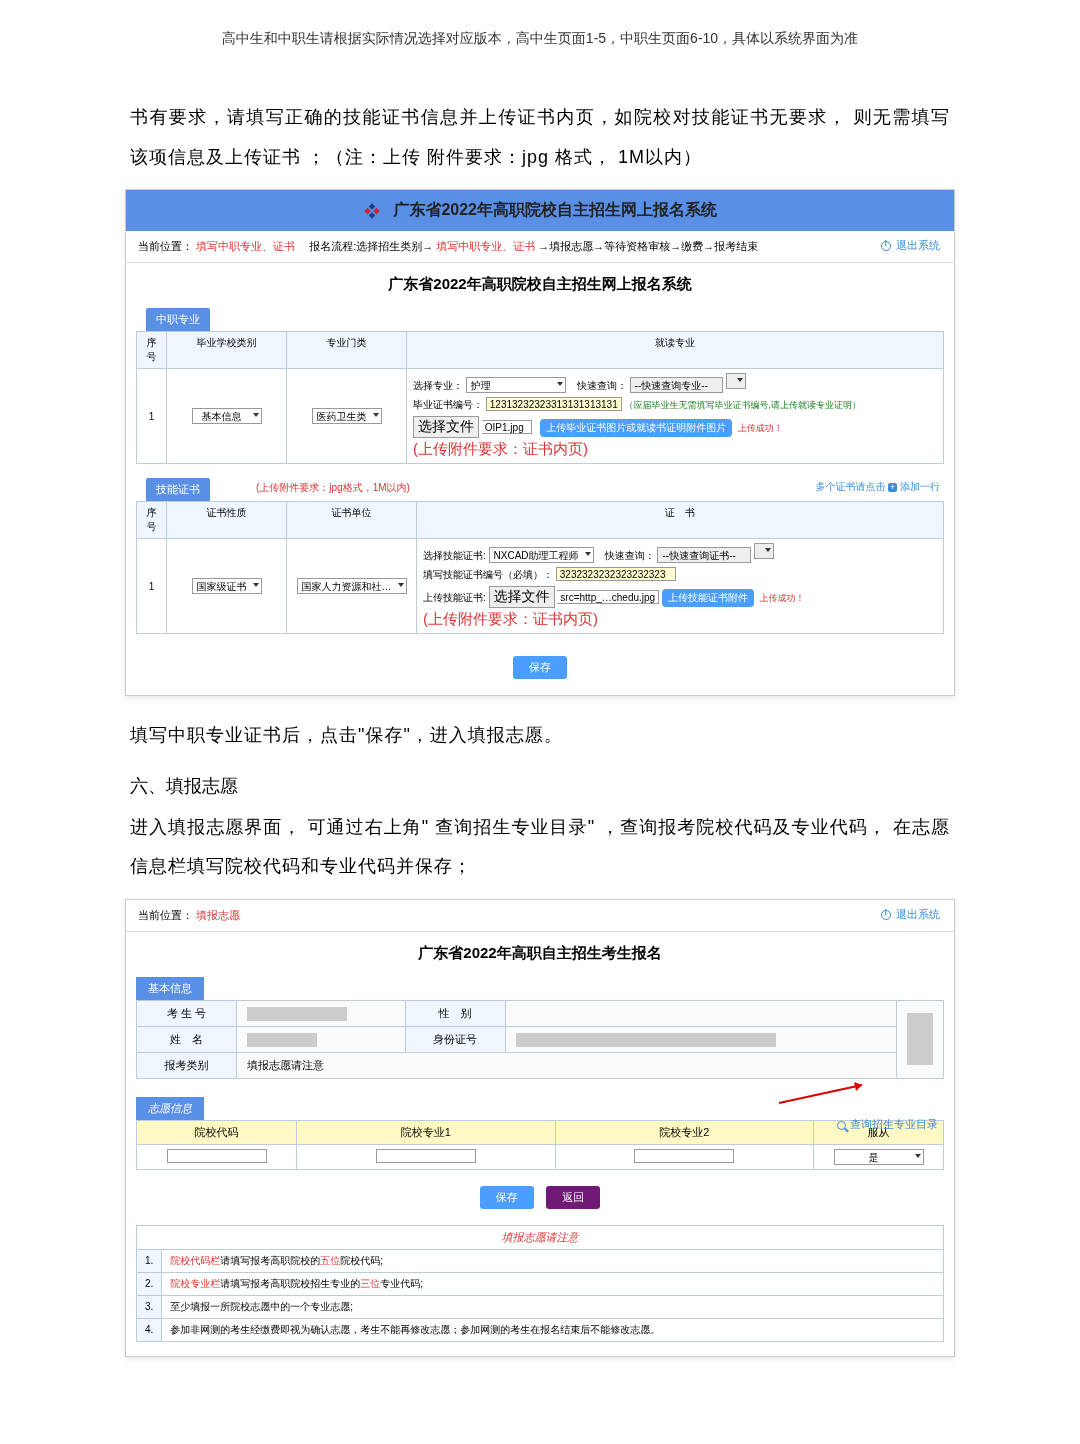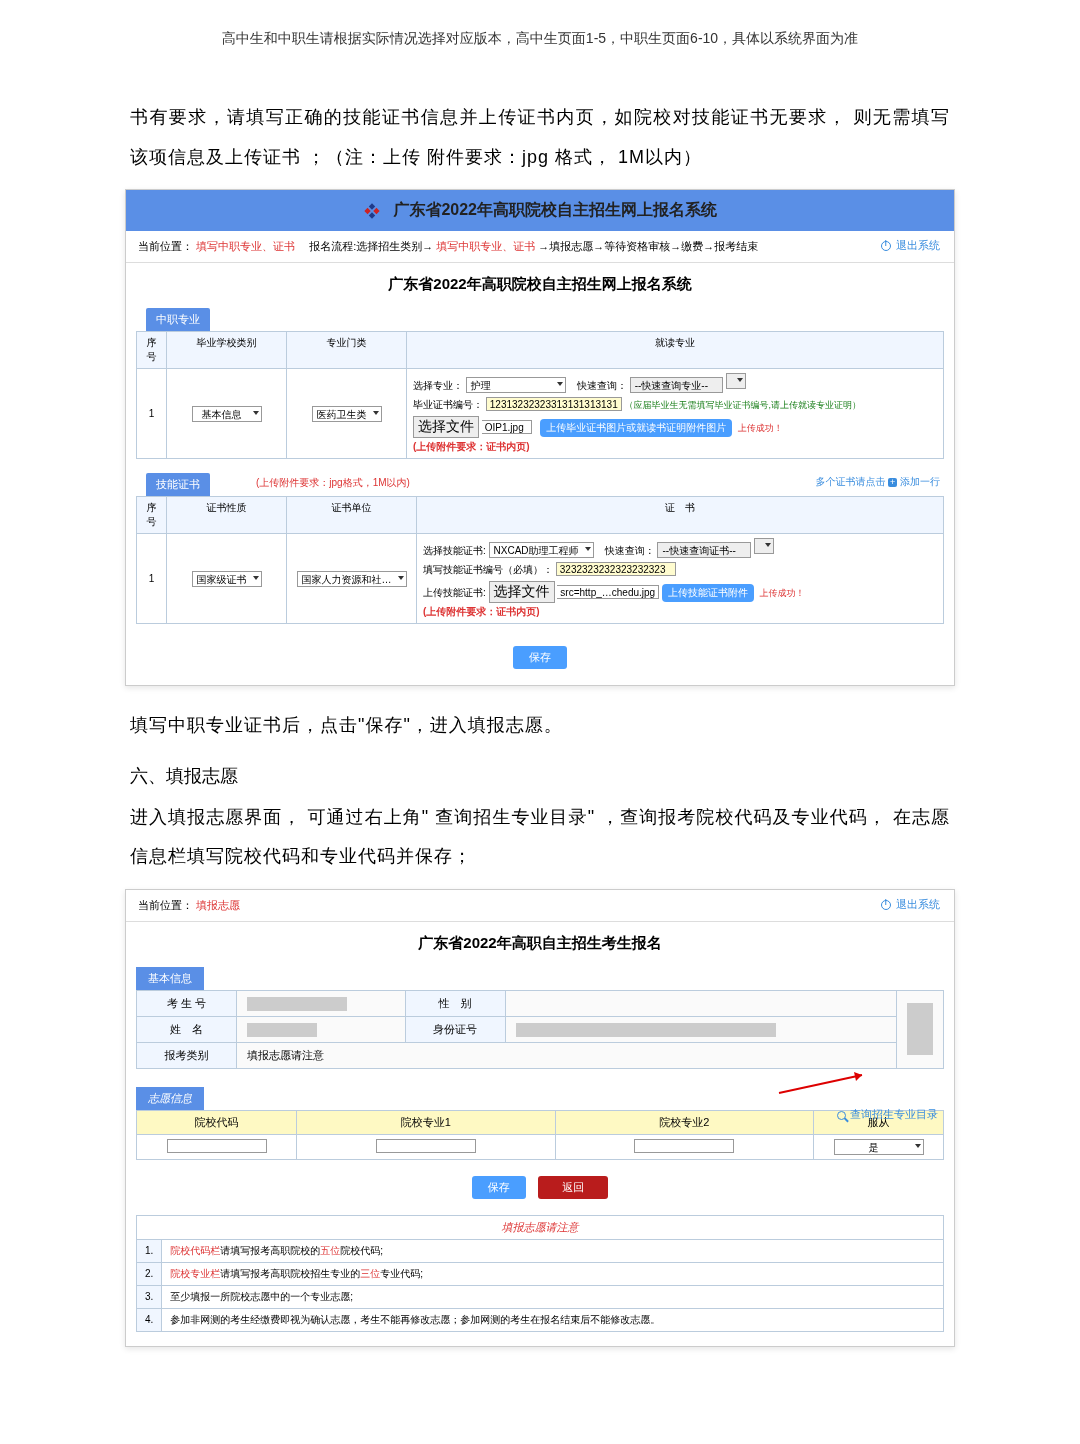--- a/index.html
+++ b/index.html
@@ -36,25 +36,25 @@
   .sel.small { min-width: 90px; }
   .sel.light { background: #eee; border-right: 1px solid #999; }
 
   .input-text { border: 1px solid #999; padding: 1px 3px; font-size: 10px; display: inline-block; background: #fff; min-width: 70px; height: 14px; line-height: 12px; }
   .input-text.hl { background: #fffccf; }
 
   .btn-file { border: 1px solid #999; background: #eee; padding: 1px 4px; font-size: 14px; display: inline-block; }
   .btn-blue { background: #4a9eff; color: #fff; border: none; padding: 2px 6px; font-size: 10px; border-radius: 4px; display: inline-block; }
   .red-text { color: #d33; }
   .green-text { color: #1a7f1a; }
-  .small-note { font-size: 10px; color: #d33; font-weight: bold; }
+  .small-note { font-size: 15px; color: #d33; }
 
   .save-row { text-align: center; padding: 8px 0 16px; }
   .save-btn { background: #4a9eff; color: #fff; border: none; padding: 4px 16px; font-size: 11px; border-radius: 3px; }
-  .back-btn { background: #b91c1c; color: #fff; border: none; padding: 4px 24px; font-size: 11px; border-radius: 3px; margin-left: 8px; }
+  .back-btn { background: #701a75; color: #fff; border: none; padding: 4px 16px; font-size: 11px; border-radius: 3px; margin-left: 8px; }
 
   
   .basic-info-tab { background: #5a8fe6; color: #fff; font-size: 11px; padding: 4px 12px; display: inline-block; margin-left: 10px; }
   table.info { width: calc(100% - 20px); margin: 0 10px 18px; border-collapse: collapse; font-size: 11px; }
   table.info td { border: 1px solid #bcd; padding: 5px 10px; }
   table.info td.lbl { background: #f0f6ff; width: 100px; text-align: center; }
   table.info td.val { background: #fafafa; }
   .grey-block { display: inline-block; background: #ccc; height: 14px; width: 100px; vertical-align: middle; }
   .grey-block.long { width: 260px; }
   .grey-block.tall { width: 26px; height: 52px; }

